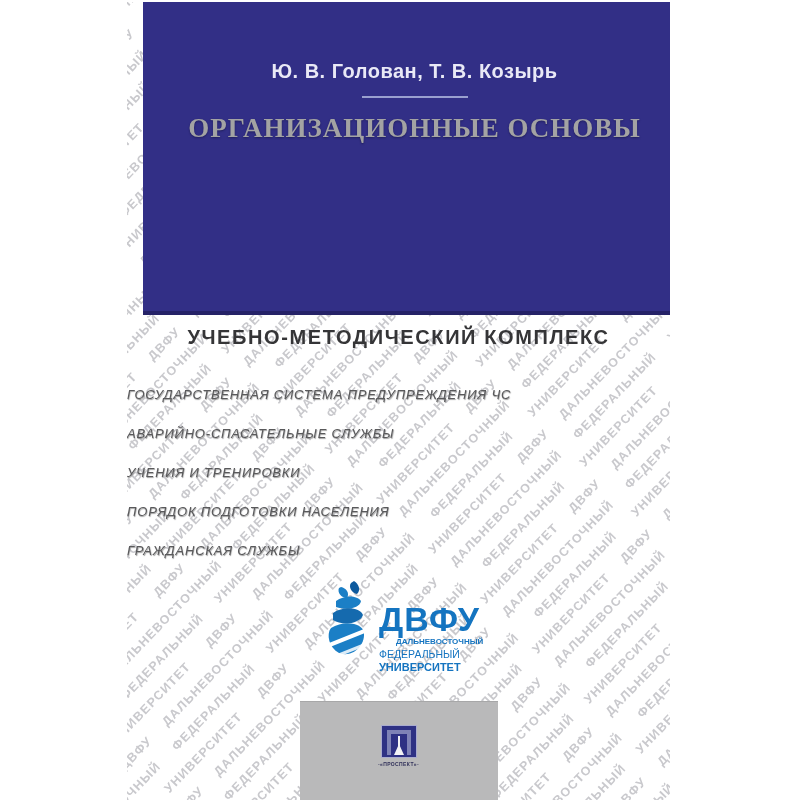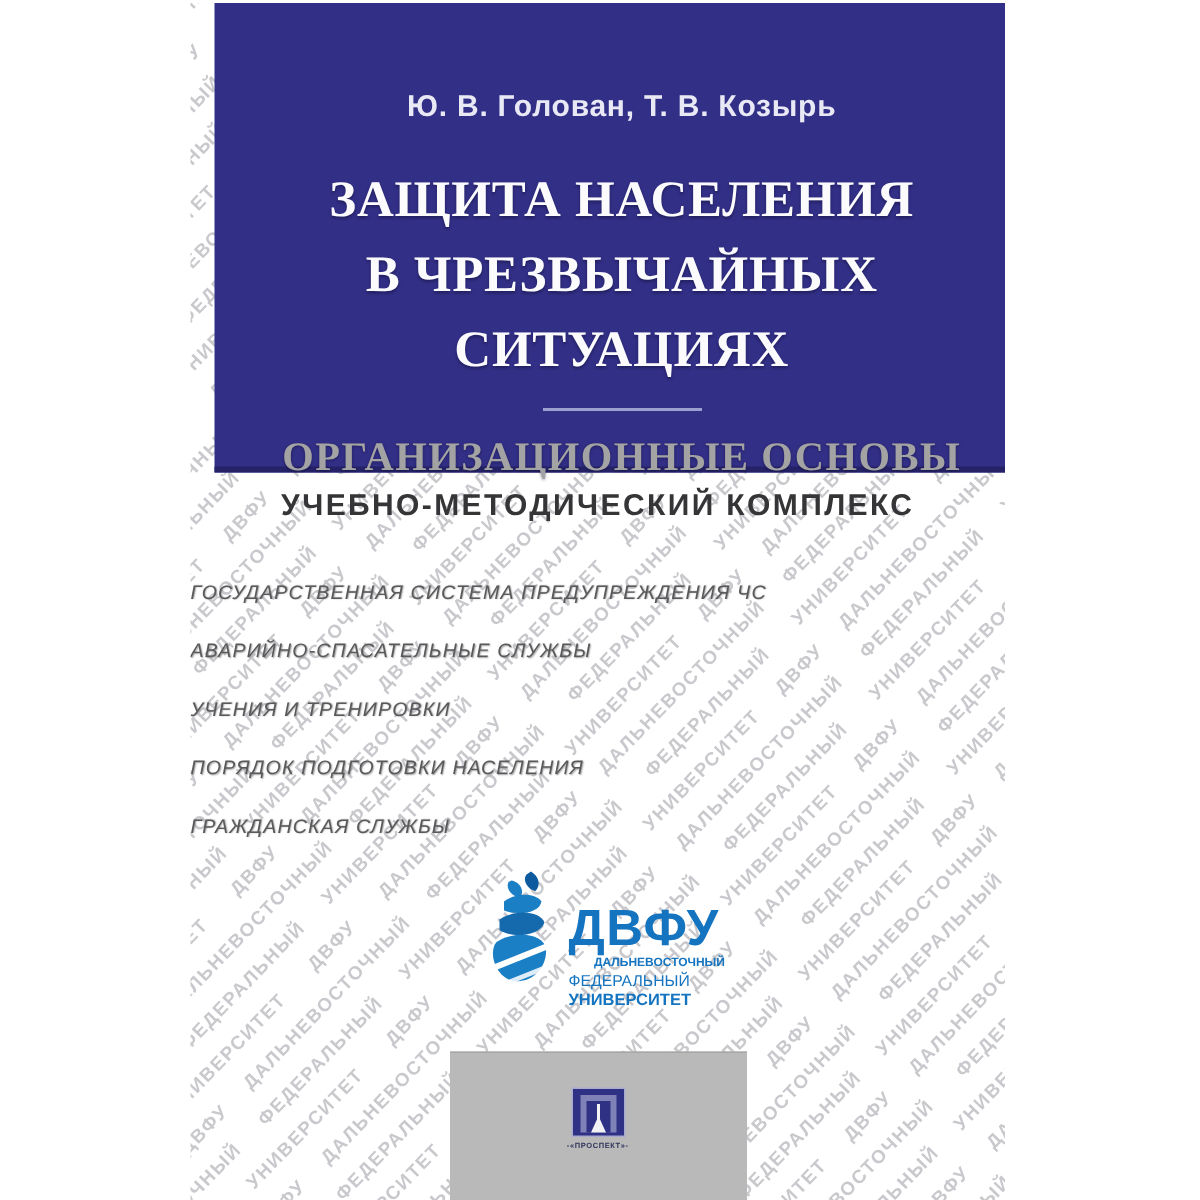--- a/index.html
+++ b/index.html
@@ -66,24 +66,20 @@
 
 <div class="page">
   <div class="cover">
 
     <div class="watermark">
       <span>ДАЛЬНЕВОСТОЧНЫЙ ФЕДЕРАЛЬНЫЙ УНИВЕРСИТЕТ ДВФУ  ДАЛЬНЕВОСТОЧНЫЙ ФЕДЕРАЛЬНЫЙ УНИВЕРСИТЕТ ДВФУ  ДАЛЬНЕВОСТОЧНЫЙ ФЕДЕРАЛЬНЫЙ УНИВЕРСИТЕТ ДВФУ  ДАЛЬНЕВОСТОЧНЫЙ ФЕДЕРАЛЬНЫЙ УНИВЕРСИТЕТ ДВФУ  ДАЛЬНЕВОСТОЧНЫЙ ФЕДЕРАЛЬНЫЙ УНИВЕРСИТЕТ ДВФУ  ДАЛЬНЕВОСТОЧНЫЙ ФЕДЕРАЛЬНЫЙ УНИВЕРСИТЕТ ДВФУ  ДАЛЬНЕВОСТОЧНЫЙ ФЕДЕРАЛЬНЫЙ УНИВЕРСИТЕТ ДВФУ  ДАЛЬНЕВОСТОЧНЫЙ ФЕДЕРАЛЬНЫЙ УНИВЕРСИТЕТ ДВФУ  ДАЛЬНЕВОСТОЧНЫЙ ФЕДЕРАЛЬНЫЙ УНИВЕРСИТЕТ ДВФУ  ДАЛЬНЕВОСТОЧНЫЙ ФЕДЕРАЛЬНЫЙ УНИВЕРСИТЕТ ДВФУ  ДАЛЬНЕВОСТОЧНЫЙ ФЕДЕРАЛЬНЫЙ УНИВЕРСИТЕТ ДВФУ  ДАЛЬНЕВОСТОЧНЫЙ ФЕДЕРАЛЬНЫЙ УНИВЕРСИТЕТ ДВФУ  ДАЛЬНЕВОСТОЧНЫЙ ФЕДЕРАЛЬНЫЙ УНИВЕРСИТЕТ ДВФУ  ДАЛЬНЕВОСТОЧНЫЙ ФЕДЕРАЛЬНЫЙ УНИВЕРСИТЕТ ДВФУ  ДАЛЬНЕВОСТОЧНЫЙ ФЕДЕРАЛЬНЫЙ УНИВЕРСИТЕТ ДВФУ  ДАЛЬНЕВОСТОЧНЫЙ ФЕДЕРАЛЬНЫЙ УНИВЕРСИТЕТ ДВФУ  ДАЛЬНЕВОСТОЧНЫЙ ФЕДЕРАЛЬНЫЙ УНИВЕРСИТЕТ ДВФУ  ДАЛЬНЕВОСТОЧНЫЙ ФЕДЕРАЛЬНЫЙ УНИВЕРСИТЕТ ДВФУ  ДАЛЬНЕВОСТОЧНЫЙ ФЕДЕРАЛЬНЫЙ УНИВЕРСИТЕТ ДВФУ  ДАЛЬНЕВОСТОЧНЫЙ ФЕДЕРАЛЬНЫЙ УНИВЕРСИТЕТ ДВФУ  ДАЛЬНЕВОСТОЧНЫЙ ФЕДЕРАЛЬНЫЙ УНИВЕРСИТЕТ ДВФУ  ДАЛЬНЕВОСТОЧНЫЙ ФЕДЕРАЛЬНЫЙ УНИВЕРСИТЕТ ДВФУ  ДАЛЬНЕВОСТОЧНЫЙ ФЕДЕРАЛЬНЫЙ УНИВЕРСИТЕТ ДВФУ  ДАЛЬНЕВОСТОЧНЫЙ ФЕДЕРАЛЬНЫЙ УНИВЕРСИТЕТ ДВФУ  ДАЛЬНЕВОСТОЧНЫЙ ФЕДЕРАЛЬНЫЙ УНИВЕРСИТЕТ ДВФУ  ДАЛЬНЕВОСТОЧНЫЙ ФЕДЕРАЛЬНЫЙ УНИВЕРСИТЕТ ДВФУ  ДАЛЬНЕВОСТОЧНЫЙ ФЕДЕРАЛЬНЫЙ УНИВЕРСИТЕТ ДВФУ  ДАЛЬНЕВОСТОЧНЫЙ ФЕДЕРАЛЬНЫЙ УНИВЕРСИТЕТ ДВФУ  ДАЛЬНЕВОСТОЧНЫЙ ФЕДЕРАЛЬНЫЙ УНИВЕРСИТЕТ ДВФУ  ДАЛЬНЕВОСТОЧНЫЙ ФЕДЕРАЛЬНЫЙ УНИВЕРСИТЕТ ДВФУ  ДАЛЬНЕВОСТОЧНЫЙ ФЕДЕРАЛЬНЫЙ УНИВЕРСИТЕТ ДВФУ  ДАЛЬНЕВОСТОЧНЫЙ ФЕДЕРАЛЬНЫЙ УНИВЕРСИТЕТ ДВФУ  ДАЛЬНЕВОСТОЧНЫЙ ФЕДЕРАЛЬНЫЙ УНИВЕРСИТЕТ ДВФУ  ДАЛЬНЕВОСТОЧНЫЙ ФЕДЕРАЛЬНЫЙ УНИВЕРСИТЕТ ДВФУ  ДАЛЬНЕВОСТОЧНЫЙ ФЕДЕРАЛЬНЫЙ УНИВЕРСИТЕТ ДВФУ  ДАЛЬНЕВОСТОЧНЫЙ ФЕДЕРАЛЬНЫЙ УНИВЕРСИТЕТ ДВФУ  ДАЛЬНЕВОСТОЧНЫЙ ФЕДЕРАЛЬНЫЙ УНИВЕРСИТЕТ ДВФУ  ДАЛЬНЕВОСТОЧНЫЙ ФЕДЕРАЛЬНЫЙ УНИВЕРСИТЕТ ДВФУ  ДАЛЬНЕВОСТОЧНЫЙ ФЕДЕРАЛЬНЫЙ УНИВЕРСИТЕТ ДВФУ  ДАЛЬНЕВОСТОЧНЫЙ ФЕДЕРАЛЬНЫЙ УНИВЕРСИТЕТ ДВФУ  ДАЛЬНЕВОСТОЧНЫЙ ФЕДЕРАЛЬНЫЙ УНИВЕРСИТЕТ ДВФУ  ДАЛЬНЕВОСТОЧНЫЙ ФЕДЕРАЛЬНЫЙ УНИВЕРСИТЕТ ДВФУ  ДАЛЬНЕВОСТОЧНЫЙ ФЕДЕРАЛЬНЫЙ УНИВЕРСИТЕТ ДВФУ  ДАЛЬНЕВОСТОЧНЫЙ ФЕДЕРАЛЬНЫЙ УНИВЕРСИТЕТ ДВФУ  ДАЛЬНЕВОСТОЧНЫЙ ФЕДЕРАЛЬНЫЙ УНИВЕРСИТЕТ ДВФУ  ДАЛЬНЕВОСТОЧНЫЙ ФЕДЕРАЛЬНЫЙ УНИВЕРСИТЕТ ДВФУ  ДАЛЬНЕВОСТОЧНЫЙ ФЕДЕРАЛЬНЫЙ УНИВЕРСИТЕТ ДВФУ  ДАЛЬНЕВОСТОЧНЫЙ ФЕДЕРАЛЬНЫЙ УНИВЕРСИТЕТ ДВФУ  ДАЛЬНЕВОСТОЧНЫЙ ФЕДЕРАЛЬНЫЙ УНИВЕРСИТЕТ ДВФУ  ДАЛЬНЕВОСТОЧНЫЙ ФЕДЕРАЛЬНЫЙ УНИВЕРСИТЕТ ДВФУ  ДАЛЬНЕВОСТОЧНЫЙ ФЕДЕРАЛЬНЫЙ УНИВЕРСИТЕТ ДВФУ  ДАЛЬНЕВОСТОЧНЫЙ ФЕДЕРАЛЬНЫЙ УНИВЕРСИТЕТ ДВФУ  ДАЛЬНЕВОСТОЧНЫЙ ФЕДЕРАЛЬНЫЙ УНИВЕРСИТЕТ ДВФУ  ДАЛЬНЕВОСТОЧНЫЙ ФЕДЕРАЛЬНЫЙ УНИВЕРСИТЕТ ДВФУ  ДАЛЬНЕВОСТОЧНЫЙ ФЕДЕРАЛЬНЫЙ УНИВЕРСИТЕТ ДВФУ  ДАЛЬНЕВОСТОЧНЫЙ ФЕДЕРАЛЬНЫЙ УНИВЕРСИТЕТ ДВФУ  ДАЛЬНЕВОСТОЧНЫЙ ФЕДЕРАЛЬНЫЙ УНИВЕРСИТЕТ ДВФУ  ДАЛЬНЕВОСТОЧНЫЙ ФЕДЕРАЛЬНЫЙ УНИВЕРСИТЕТ ДВФУ  ДАЛЬНЕВОСТОЧНЫЙ ФЕДЕРАЛЬНЫЙ УНИВЕРСИТЕТ ДВФУ  ДАЛЬНЕВОСТОЧНЫЙ ФЕДЕРАЛЬНЫЙ УНИВЕРСИТЕТ ДВФУ  ДАЛЬНЕВОСТОЧНЫЙ ФЕДЕРАЛЬНЫЙ УНИВЕРСИТЕТ ДВФУ  ДАЛЬНЕВОСТОЧНЫЙ ФЕДЕРАЛЬНЫЙ УНИВЕРСИТЕТ ДВФУ  ДАЛЬНЕВОСТОЧНЫЙ ФЕДЕРАЛЬНЫЙ УНИВЕРСИТЕТ ДВФУ  ДАЛЬНЕВОСТОЧНЫЙ ФЕДЕРАЛЬНЫЙ УНИВЕРСИТЕТ ДВФУ  ДАЛЬНЕВОСТОЧНЫЙ ФЕДЕРАЛЬНЫЙ УНИВЕРСИТЕТ ДВФУ  ДАЛЬНЕВОСТОЧНЫЙ ФЕДЕРАЛЬНЫЙ УНИВЕРСИТЕТ ДВФУ  ДАЛЬНЕВОСТОЧНЫЙ ФЕДЕРАЛЬНЫЙ УНИВЕРСИТЕТ ДВФУ  ДАЛЬНЕВОСТОЧНЫЙ ФЕДЕРАЛЬНЫЙ УНИВЕРСИТЕТ ДВФУ  ДАЛЬНЕВОСТОЧНЫЙ ФЕДЕРАЛЬНЫЙ УНИВЕРСИТЕТ ДВФУ  ДАЛЬНЕВОСТОЧНЫЙ ФЕДЕРАЛЬНЫЙ УНИВЕРСИТЕТ ДВФУ  ДАЛЬНЕВОСТОЧНЫЙ ФЕДЕРАЛЬНЫЙ УНИВЕРСИТЕТ ДВФУ  ДАЛЬНЕВОСТОЧНЫЙ ФЕДЕРАЛЬНЫЙ УНИВЕРСИТЕТ ДВФУ  ДАЛЬНЕВОСТОЧНЫЙ ФЕДЕРАЛЬНЫЙ УНИВЕРСИТЕТ ДВФУ  ДАЛЬНЕВОСТОЧНЫЙ ФЕДЕРАЛЬНЫЙ УНИВЕРСИТЕТ ДВФУ  ДАЛЬНЕВОСТОЧНЫЙ ФЕДЕРАЛЬНЫЙ УНИВЕРСИТЕТ ДВФУ  ДАЛЬНЕВОСТОЧНЫЙ ФЕДЕРАЛЬНЫЙ УНИВЕРСИТЕТ ДВФУ  ДАЛЬНЕВОСТОЧНЫЙ ФЕДЕРАЛЬНЫЙ УНИВЕРСИТЕТ ДВФУ  ДАЛЬНЕВОСТОЧНЫЙ ФЕДЕРАЛЬНЫЙ УНИВЕРСИТЕТ ДВФУ  ДАЛЬНЕВОСТОЧНЫЙ ФЕДЕРАЛЬНЫЙ УНИВЕРСИТЕТ ДВФУ  ДАЛЬНЕВОСТОЧНЫЙ ФЕДЕРАЛЬНЫЙ УНИВЕРСИТЕТ ДВФУ  ДАЛЬНЕВОСТОЧНЫЙ ФЕДЕРАЛЬНЫЙ УНИВЕРСИТЕТ ДВФУ  ДАЛЬНЕВОСТОЧНЫЙ ФЕДЕРАЛЬНЫЙ УНИВЕРСИТЕТ ДВФУ  ДАЛЬНЕВОСТОЧНЫЙ ФЕДЕРАЛЬНЫЙ УНИВЕРСИТЕТ ДВФУ  ДАЛЬНЕВОСТОЧНЫЙ ФЕДЕРАЛЬНЫЙ УНИВЕРСИТЕТ ДВФУ  ДАЛЬНЕВОСТОЧНЫЙ ФЕДЕРАЛЬНЫЙ УНИВЕРСИТЕТ ДВФУ  ДАЛЬНЕВОСТОЧНЫЙ ФЕДЕРАЛЬНЫЙ УНИВЕРСИТЕТ ДВФУ  ДАЛЬНЕВОСТОЧНЫЙ ФЕДЕРАЛЬНЫЙ УНИВЕРСИТЕТ ДВФУ  ДАЛЬНЕВОСТОЧНЫЙ ФЕДЕРАЛЬНЫЙ УНИВЕРСИТЕТ ДВФУ  ДАЛЬНЕВОСТОЧНЫЙ ФЕДЕРАЛЬНЫЙ УНИВЕРСИТЕТ ДВФУ  ДАЛЬНЕВОСТОЧНЫЙ ФЕДЕРАЛЬНЫЙ УНИВЕРСИТЕТ ДВФУ  ДАЛЬНЕВОСТОЧНЫЙ ФЕДЕРАЛЬНЫЙ УНИВЕРСИТЕТ ДВФУ  ДАЛЬНЕВОСТОЧНЫЙ ФЕДЕРАЛЬНЫЙ УНИВЕРСИТЕТ ДВФУ  ДАЛЬНЕВОСТОЧНЫЙ ФЕДЕРАЛЬНЫЙ УНИВЕРСИТЕТ ДВФУ  ДАЛЬНЕВОСТОЧНЫЙ ФЕДЕРАЛЬНЫЙ УНИВЕРСИТЕТ ДВФУ  ДАЛЬНЕВОСТОЧНЫЙ ФЕДЕРАЛЬНЫЙ УНИВЕРСИТЕТ ДВФУ  ДАЛЬНЕВОСТОЧНЫЙ ФЕДЕРАЛЬНЫЙ УНИВЕРСИТЕТ ДВФУ  ДАЛЬНЕВОСТОЧНЫЙ ФЕДЕРАЛЬНЫЙ УНИВЕРСИТЕТ ДВФУ  ДАЛЬНЕВОСТОЧНЫЙ ФЕДЕРАЛЬНЫЙ УНИВЕРСИТЕТ ДВФУ  ДАЛЬНЕВОСТОЧНЫЙ ФЕДЕРАЛЬНЫЙ УНИВЕРСИТЕТ ДВФУ  ДАЛЬНЕВОСТОЧНЫЙ ФЕДЕРАЛЬНЫЙ УНИВЕРСИТЕТ ДВФУ  ДАЛЬНЕВОСТОЧНЫЙ ФЕДЕРАЛЬНЫЙ УНИВЕРСИТЕТ ДВФУ  ДАЛЬНЕВОСТОЧНЫЙ ФЕДЕРАЛЬНЫЙ УНИВЕРСИТЕТ ДВФУ  ДАЛЬНЕВОСТОЧНЫЙ ФЕДЕРАЛЬНЫЙ УНИВЕРСИТЕТ ДВФУ  ДАЛЬНЕВОСТОЧНЫЙ ФЕДЕРАЛЬНЫЙ УНИВЕРСИТЕТ ДВФУ  ДАЛЬНЕВОСТОЧНЫЙ ФЕДЕРАЛЬНЫЙ УНИВЕРСИТЕТ ДВФУ  ДАЛЬНЕВОСТОЧНЫЙ ФЕДЕРАЛЬНЫЙ УНИВЕРСИТЕТ ДВФУ  ДАЛЬНЕВОСТОЧНЫЙ ФЕДЕРАЛЬНЫЙ УНИВЕРСИТЕТ ДВФУ  ДАЛЬНЕВОСТОЧНЫЙ ФЕДЕРАЛЬНЫЙ УНИВЕРСИТЕТ ДВФУ  ДАЛЬНЕВОСТОЧНЫЙ ФЕДЕРАЛЬНЫЙ УНИВЕРСИТЕТ ДВФУ  ДАЛЬНЕВОСТОЧНЫЙ ФЕДЕРАЛЬНЫЙ УНИВЕРСИТЕТ ДВФУ  ДАЛЬНЕВОСТОЧНЫЙ ФЕДЕРАЛЬНЫЙ УНИВЕРСИТЕТ ДВФУ  ДАЛЬНЕВОСТОЧНЫЙ ФЕДЕРАЛЬНЫЙ УНИВЕРСИТЕТ ДВФУ  ДАЛЬНЕВОСТОЧНЫЙ ФЕДЕРАЛЬНЫЙ УНИВЕРСИТЕТ ДВФУ  ДАЛЬНЕВОСТОЧНЫЙ ФЕДЕРАЛЬНЫЙ УНИВЕРСИТЕТ ДВФУ  ДАЛЬНЕВОСТОЧНЫЙ ФЕДЕРАЛЬНЫЙ УНИВЕРСИТЕТ ДВФУ  ДАЛЬНЕВОСТОЧНЫЙ ФЕДЕРАЛЬНЫЙ УНИВЕРСИТЕТ ДВФУ  ДАЛЬНЕВОСТОЧНЫЙ ФЕДЕРАЛЬНЫЙ УНИВЕРСИТЕТ ДВФУ  ДАЛЬНЕВОСТОЧНЫЙ ФЕДЕРАЛЬНЫЙ УНИВЕРСИТЕТ ДВФУ  ДАЛЬНЕВОСТОЧНЫЙ ФЕДЕРАЛЬНЫЙ УНИВЕРСИТЕТ ДВФУ  ДАЛЬНЕВОСТОЧНЫЙ ФЕДЕРАЛЬНЫЙ УНИВЕРСИТЕТ ДВФУ  ДАЛЬНЕВОСТОЧНЫЙ ФЕДЕРАЛЬНЫЙ УНИВЕРСИТЕТ ДВФУ  ДАЛЬНЕВОСТОЧНЫЙ ФЕДЕРАЛЬНЫЙ УНИВЕРСИТЕТ ДВФУ  ДАЛЬНЕВОСТОЧНЫЙ ФЕДЕРАЛЬНЫЙ УНИВЕРСИТЕТ ДВФУ  ДАЛЬНЕВОСТОЧНЫЙ ФЕДЕРАЛЬНЫЙ УНИВЕРСИТЕТ ДВФУ  ДАЛЬНЕВОСТОЧНЫЙ ФЕДЕРАЛЬНЫЙ УНИВЕРСИТЕТ ДВФУ  ДАЛЬНЕВОСТОЧНЫЙ ФЕДЕРАЛЬНЫЙ УНИВЕРСИТЕТ ДВФУ  ДАЛЬНЕВОСТОЧНЫЙ ФЕДЕРАЛЬНЫЙ УНИВЕРСИТЕТ ДВФУ  ДАЛЬНЕВОСТОЧНЫЙ ФЕДЕРАЛЬНЫЙ УНИВЕРСИТЕТ ДВФУ  ДАЛЬНЕВОСТОЧНЫЙ ФЕДЕРАЛЬНЫЙ УНИВЕРСИТЕТ ДВФУ  ДАЛЬНЕВОСТОЧНЫЙ ФЕДЕРАЛЬНЫЙ УНИВЕРСИТЕТ ДВФУ  ДАЛЬНЕВОСТОЧНЫЙ ФЕДЕРАЛЬНЫЙ УНИВЕРСИТЕТ ДВФУ  ДАЛЬНЕВОСТОЧНЫЙ ФЕДЕРАЛЬНЫЙ УНИВЕРСИТЕТ ДВФУ  ДАЛЬНЕВОСТОЧНЫЙ ФЕДЕРАЛЬНЫЙ УНИВЕРСИТЕТ ДВФУ  ДАЛЬНЕВОСТОЧНЫЙ ФЕДЕРАЛЬНЫЙ УНИВЕРСИТЕТ ДВФУ  ДАЛЬНЕВОСТОЧНЫЙ ФЕДЕРАЛЬНЫЙ УНИВЕРСИТЕТ ДВФУ  ДАЛЬНЕВОСТОЧНЫЙ ФЕДЕРАЛЬНЫЙ УНИВЕРСИТЕТ ДВФУ  ДАЛЬНЕВОСТОЧНЫЙ ФЕДЕРАЛЬНЫЙ УНИВЕРСИТЕТ ДВФУ  ДАЛЬНЕВОСТОЧНЫЙ ФЕДЕРАЛЬНЫЙ УНИВЕРСИТЕТ ДВФУ  ДАЛЬНЕВОСТОЧНЫЙ ФЕДЕРАЛЬНЫЙ УНИВЕРСИТЕТ ДВФУ  ДАЛЬНЕВОСТОЧНЫЙ ФЕДЕРАЛЬНЫЙ УНИВЕРСИТЕТ ДВФУ  ДАЛЬНЕВОСТОЧНЫЙ ФЕДЕРАЛЬНЫЙ УНИВЕРСИТЕТ ДВФУ  ДАЛЬНЕВОСТОЧНЫЙ ФЕДЕРАЛЬНЫЙ УНИВЕРСИТЕТ ДВФУ  ДАЛЬНЕВОСТОЧНЫЙ ФЕДЕРАЛЬНЫЙ УНИВЕРСИТЕТ ДВФУ  ДАЛЬНЕВОСТОЧНЫЙ ФЕДЕРАЛЬНЫЙ УНИВЕРСИТЕТ ДВФУ  ДАЛЬНЕВОСТОЧНЫЙ ФЕДЕРАЛЬНЫЙ УНИВЕРСИТЕТ ДВФУ  ДАЛЬНЕВОСТОЧНЫЙ ФЕДЕРАЛЬНЫЙ УНИВЕРСИТЕТ ДВФУ  ДАЛЬНЕВОСТОЧНЫЙ ФЕДЕРАЛЬНЫЙ УНИВЕРСИТЕТ ДВФУ  ДАЛЬНЕВОСТОЧНЫЙ ФЕДЕРАЛЬНЫЙ УНИВЕРСИТЕТ ДВФУ  ДАЛЬНЕВОСТОЧНЫЙ ФЕДЕРАЛЬНЫЙ УНИВЕРСИТЕТ ДВФУ  ДАЛЬНЕВОСТОЧНЫЙ ФЕДЕРАЛЬНЫЙ УНИВЕРСИТЕТ ДВФУ</span>
     </div>
 
     <div class="blue-panel">
       <div class="authors">Ю. В. Голован, Т. В. Козырь</div>
-      <div class="title">
-        <div>ЗАЩИТА НАСЕЛЕНИЯ</div>
-        <div>В ЧРЕЗВЫЧАЙНЫХ СИТУАЦИЯХ</div>
-      </div>
       <div class="divider"></div>
       <div class="subtitle">ОРГАНИЗАЦИОННЫЕ ОСНОВЫ</div>
     </div>
 
     <div class="content">
       <div class="series">УЧЕБНО-МЕТОДИЧЕСКИЙ КОМПЛЕКС</div>
 
       <div class="topics">
         <div class="topic">ГОСУДАРСТВЕННАЯ СИСТЕМА ПРЕДУПРЕЖДЕНИЯ ЧС</div>
         <div class="topic">АВАРИЙНО-СПАСАТЕЛЬНЫЕ СЛУЖБЫ</div>

